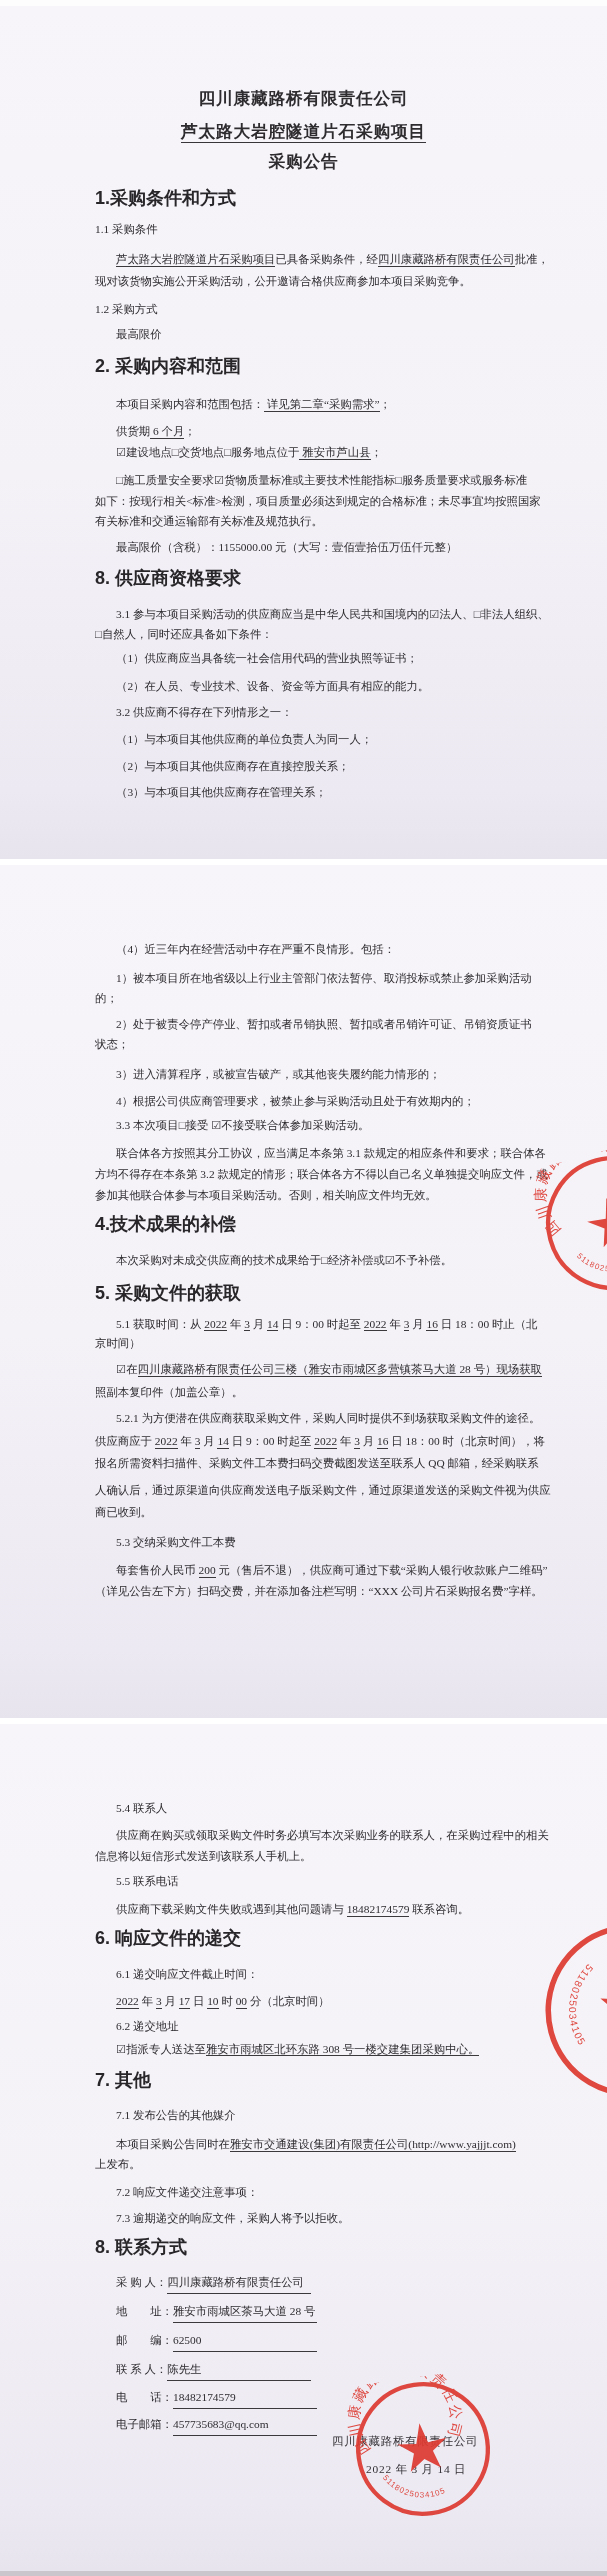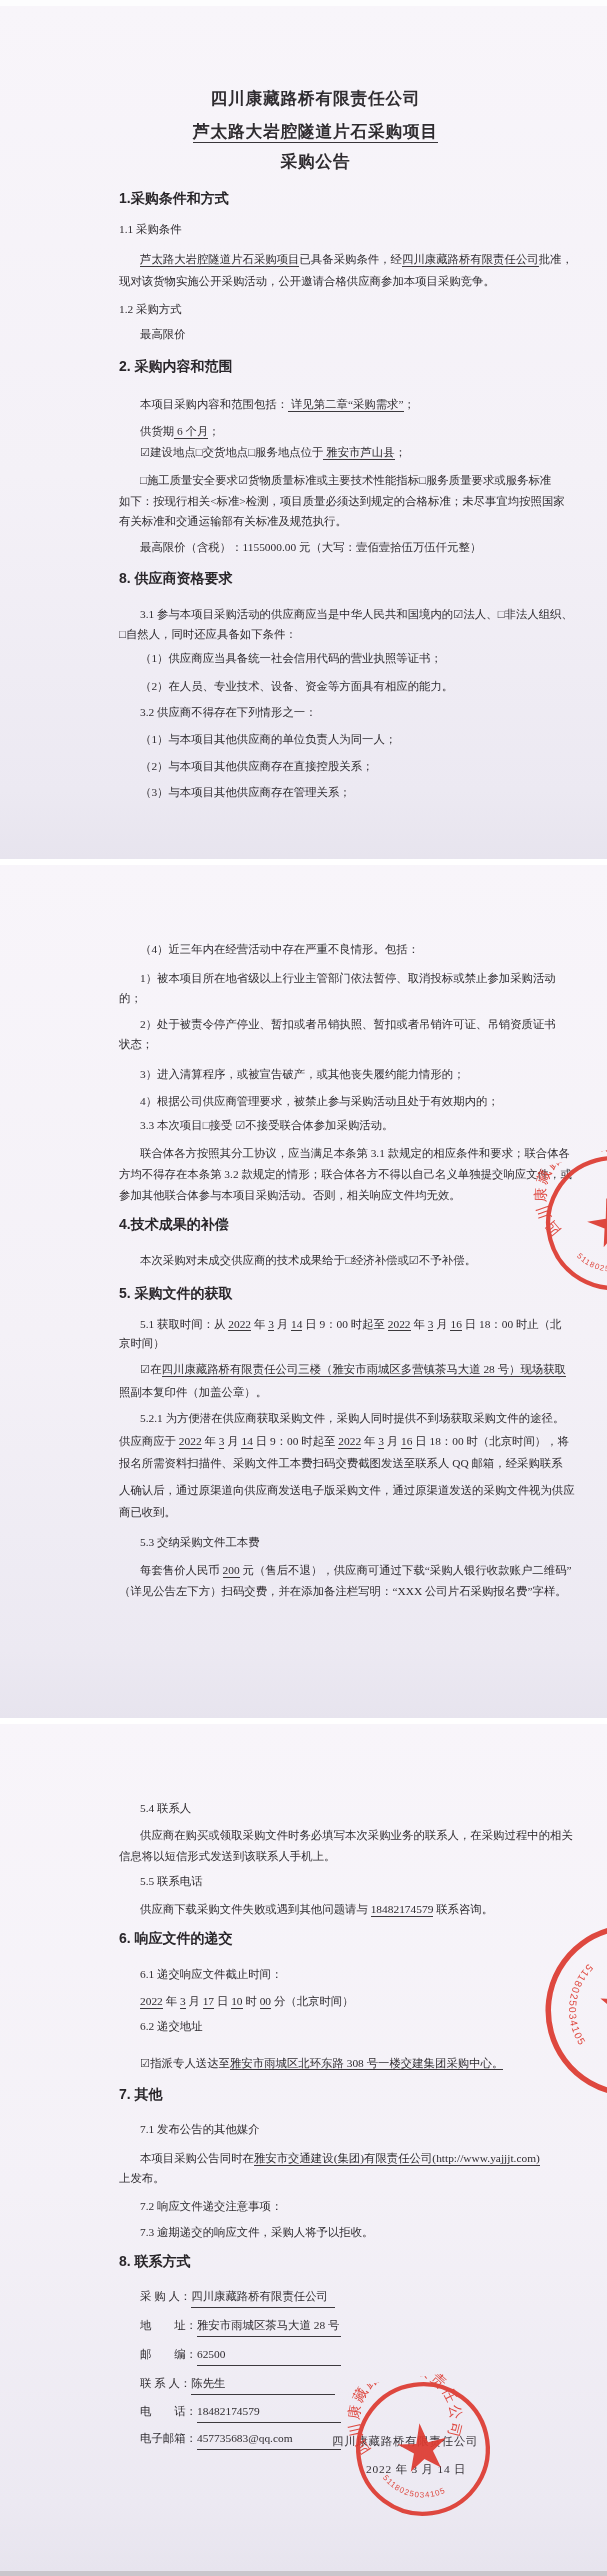--- a/index.html
+++ b/index.html
@@ -1,27 +1,27 @@
 <!DOCTYPE html>
 <html style="font-size:12px"><head>
 <meta charset="utf-8">
 <style>
   html,body{margin:0;padding:0;background:#e8e5ee;}
   .doc{position:relative;width:607px;font-family:"Liberation Serif","DejaVu Serif","DejaVu Sans",serif;color:#2f2c30;}
   .topstrip{height:6px;background:#fdfdfe;}
   .page{position:relative;box-sizing:border-box;width:607px;overflow:hidden;
-        background:linear-gradient(180deg,#f8f5fa 0%,#f4f1f7 55%,#ece9f2 92%,#e7e4ee 100%);padding-left:24px;}
+        background:linear-gradient(180deg,#f8f5fa 0%,#f4f1f7 55%,#ece9f2 92%,#e7e4ee 100%);}
   .page1{height:853px;padding-top:80px;}
   .page2{height:853px;padding-top:74px;}
   .page3{height:847px;padding-top:74px;}
   .sep{height:6px;background:#ffffff;}
   .botstrip{height:4.6px;background:#cac6cc;}
   .t{font-size:16.7px;font-weight:bold;text-align:center;line-height:26px;letter-spacing:0.8px;}
   .t .tu{border-bottom:1.5px solid #39363a;padding-bottom:1.5px;}
-  .h1,.h2{font-size:14px;font-weight:bold;line-height:23px;padding-left:95px;
+  .h1,.h2{font-size:18px;font-weight:bold;line-height:23px;padding-left:95px;
         font-family:"Liberation Sans","DejaVu Sans",sans-serif;color:#29262a;}
   .ln{font-size:11.4px;line-height:20.5px;padding-left:95px;white-space:nowrap;}
   .ind{padding-left:116px;}
   .ln .u{border-bottom:0.8px solid #3c393d;padding-bottom:0.8px;}
   .contact .u{display:inline-block;min-width:144px;border-bottom:0.8px solid #3c393d;}
   .stamp{position:absolute;opacity:.92;}
   .stamp text{font-family:"Liberation Sans","DejaVu Sans",sans-serif;}
   .sig{position:absolute;font-size:11.4px;letter-spacing:0.8px;color:#343136;white-space:nowrap;}
 </style>
 </head>
@@ -110,21 +110,21 @@
     <div class="ln ind"><span>5.4 联系人</span></div>
     <div class="ln ind" style="margin-top:6.8px"><span>供应商在购买或领取采购文件时务必填写本次采购业务的联系人，在采购过程中的相关</span></div>
     <div class="ln"><span>信息将以短信形式发送到该联系人手机上。</span></div>
     <div class="ln ind" style="margin-top:4.6px"><span>5.5 联系电话</span></div>
     <div class="ln ind" style="margin-top:7.6px"><span>供应商下载采购文件失败或遇到其他问题请与 </span><span class="u">18482174579</span><span> 联系咨询。</span></div>
 
     <div class="h2" style="margin-top:7.6px">6. 响应文件的递交</div>
     <div class="ln ind" style="margin-top:13.7px"><span>6.1 递交响应文件截止时间：</span></div>
     <div class="ln ind" style="margin-top:6.8px"><span class="u">2022</span><span> 年 </span><span class="u">3</span><span> 月 </span><span class="u">17</span><span> 日 </span><span class="u">10</span><span> 时 </span><span class="u">00</span><span> 分（北京时间）</span></div>
     <div class="ln ind" style="margin-top:4.6px"><span>6.2 递交地址</span></div>
-    <div class="ln ind" style="margin-top:16px"><span>☑指派专人送达至</span><span class="u">雅安市雨城区北环东路 308 号一楼交建集团采购中心。</span></div>
+    <div class="ln ind" style="margin-top:2px"><span>☑指派专人送达至</span><span class="u">雅安市雨城区北环东路 308 号一楼交建集团采购中心。</span></div>
 
     <div class="h2" style="margin-top:10px">7. 其他</div>
     <div class="ln ind" style="margin-top:13px"><span>7.1 发布公告的其他媒介</span></div>
     <div class="ln ind" style="margin-top:8.3px"><span>本项目采购公告同时在</span><span class="u">雅安市交通建设(集团)有限责任公司(http://www.yajjjt.com)</span></div>
     <div class="ln" style="margin-top:-0.8px"><span>上发布。</span></div>
     <div class="ln ind" style="margin-top:8.3px"><span>7.2 响应文件递交注意事项：</span></div>
     <div class="ln ind" style="margin-top:4.6px"><span>7.3 逾期递交的响应文件，采购人将予以拒收。</span></div>
 
     <div class="h2" style="margin-top:7.6px">8. 联系方式</div>
     <div class="ln ind contact" style="margin-top:13px"><span>采 购 人：</span><span class="u">四川康藏路桥有限责任公司</span></div>

